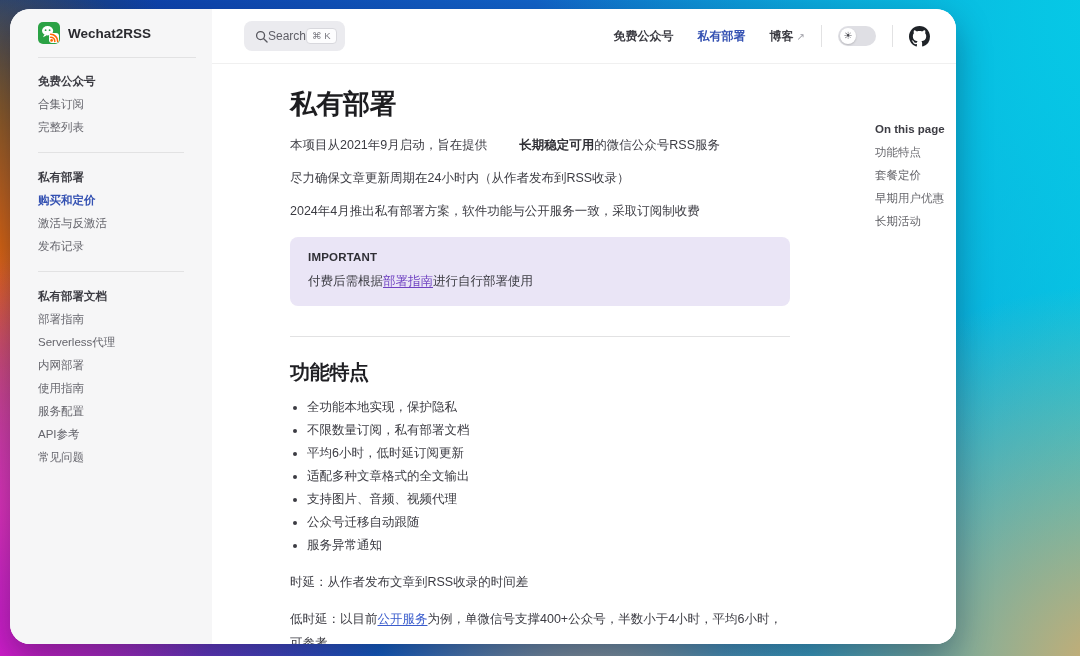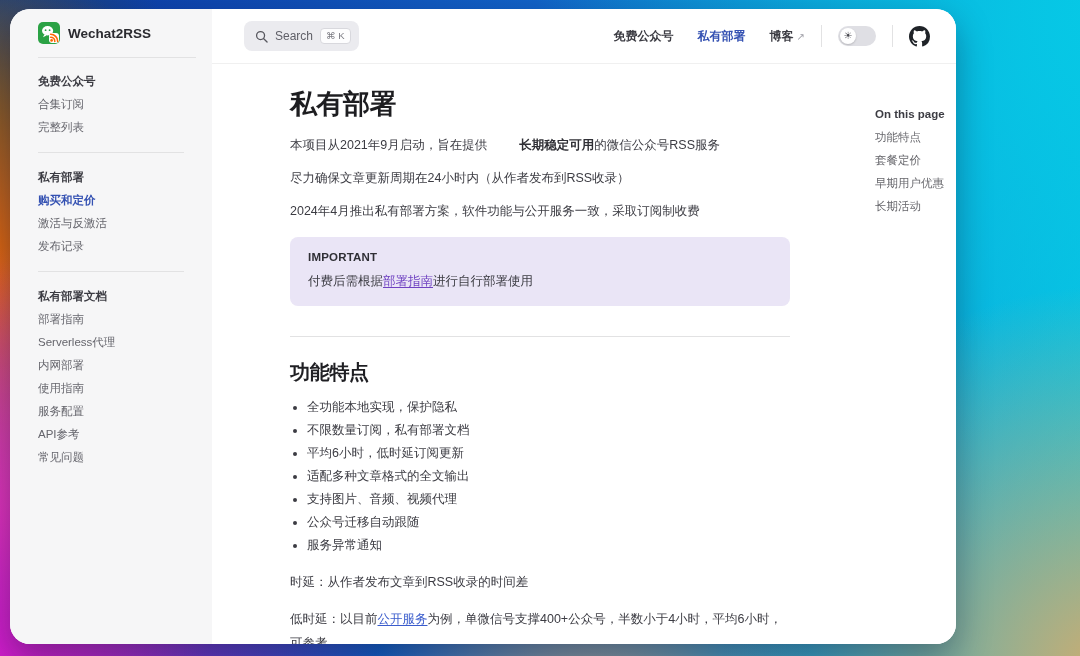--- a/index.html
+++ b/index.html
@@ -29,21 +29,21 @@
   .logo-text { font-size:13.5px; font-weight:700; color:#2b2b30; }
   .side-sep { height:1px; background:#e2e2e3; margin:0 16px 0 28px; }
   .side-nav { padding:12px 16px 0 28px; }
   .s-title { font-size:11.5px; font-weight:700; color:#3c3c43; height:23px; line-height:23px; }
   .s-item { display:block; font-size:11.5px; color:#65656c; height:23px; line-height:23px; text-decoration:none; cursor:pointer; }
   .s-item.active { color:#3451b2; font-weight:600; }
   .group-sep { height:1px; background:#e2e2e3; margin:13px 12px 13px 0; }
   
   .main { flex:1; display:flex; flex-direction:column; background:#fff; min-width:0; }
   .topbar { height:55px; flex:0 0 55px; display:flex; align-items:center; padding:0 26px 0 32px; border-bottom:1px solid rgba(60,60,67,.08); }
-  .search { display:inline-flex; align-items:center; gap:7px; height:30px; padding:0 8px 0 11px; border:none; background:#ebebef; border-radius:8px; cursor:pointer; font-family:inherit; }
+  .search { display:inline-flex; align-items:center; height:30px; padding:0 8px 0 11px; border:none; background:#ebebef; border-radius:8px; cursor:pointer; font-family:inherit; }
   .search-label { font-size:12px; color:#5f5f67; }
   .kbd { font-size:9.5px; color:#7a7a82; background:#fdfdfe; border:1px solid #d8d8dd; border-radius:4px; padding:2px 5px; line-height:1; }
   .spacer { flex:1; }
   .topnav { display:flex; align-items:center; gap:24px; }
   .topnav a { font-size:12px; font-weight:600; color:#3c3c43; text-decoration:none; cursor:pointer; white-space:nowrap; }
   .topnav a.active { color:#3451b2; }
   .ext { font-size:10px; color:#9b9ba3; margin-left:3px; font-weight:400; }
   .vsep { width:1px; height:22px; background:#e2e2e3; margin:0 16px; }
   .toggle { width:38px; height:20px; border-radius:10px; background:#dfdfe4; position:relative; cursor:pointer; flex:0 0 auto; }
   .knob { position:absolute; left:2px; top:2px; width:16px; height:16px; border-radius:50%; background:#fff; box-shadow:0 1px 2px rgba(0,0,0,.18); display:flex; align-items:center; justify-content:center; }
@@ -61,21 +61,21 @@
   .important p { font-size:12.5px; line-height:18px; color:#3c3c43; margin-top:9px; }
   .important a.imp-link { color:#6f42c1; font-weight:500; text-decoration:underline; text-underline-offset:2px; cursor:pointer; }
   hr { border:none; border-top:1px solid #e2e2e3; margin:30px 0 0; }
   h2 { font-size:20px; font-weight:700; color:#1f1f23; margin-top:22px; letter-spacing:-0.3px; }
   .doc ul { margin:11px 0 0; padding-left:17px; }
   .doc li { font-size:12.5px; line-height:20px; color:#3c3c43; margin-top:3px; }
   .doc li::marker { color:#3c3c43; }
   .doc p.gap-lg { margin-top:17px; }
   .doc p.last { line-height:24px; margin-top:15px; }
   
-  .outline { position:absolute; left:663px; top:39px; width:160px; }
+  .outline { position:absolute; left:663px; top:54px; width:160px; }
   .o-title { font-size:11.5px; font-weight:700; color:#3c3c43; height:23px; line-height:23px; }
   .o-item { display:block; font-size:11.5px; color:#67676c; height:23px; line-height:23px; text-decoration:none; cursor:pointer; }
 </style>
 </head>
 <body>
 
 <div class="card">
 
   <aside class="sidebar">
     <div class="logo-row">

